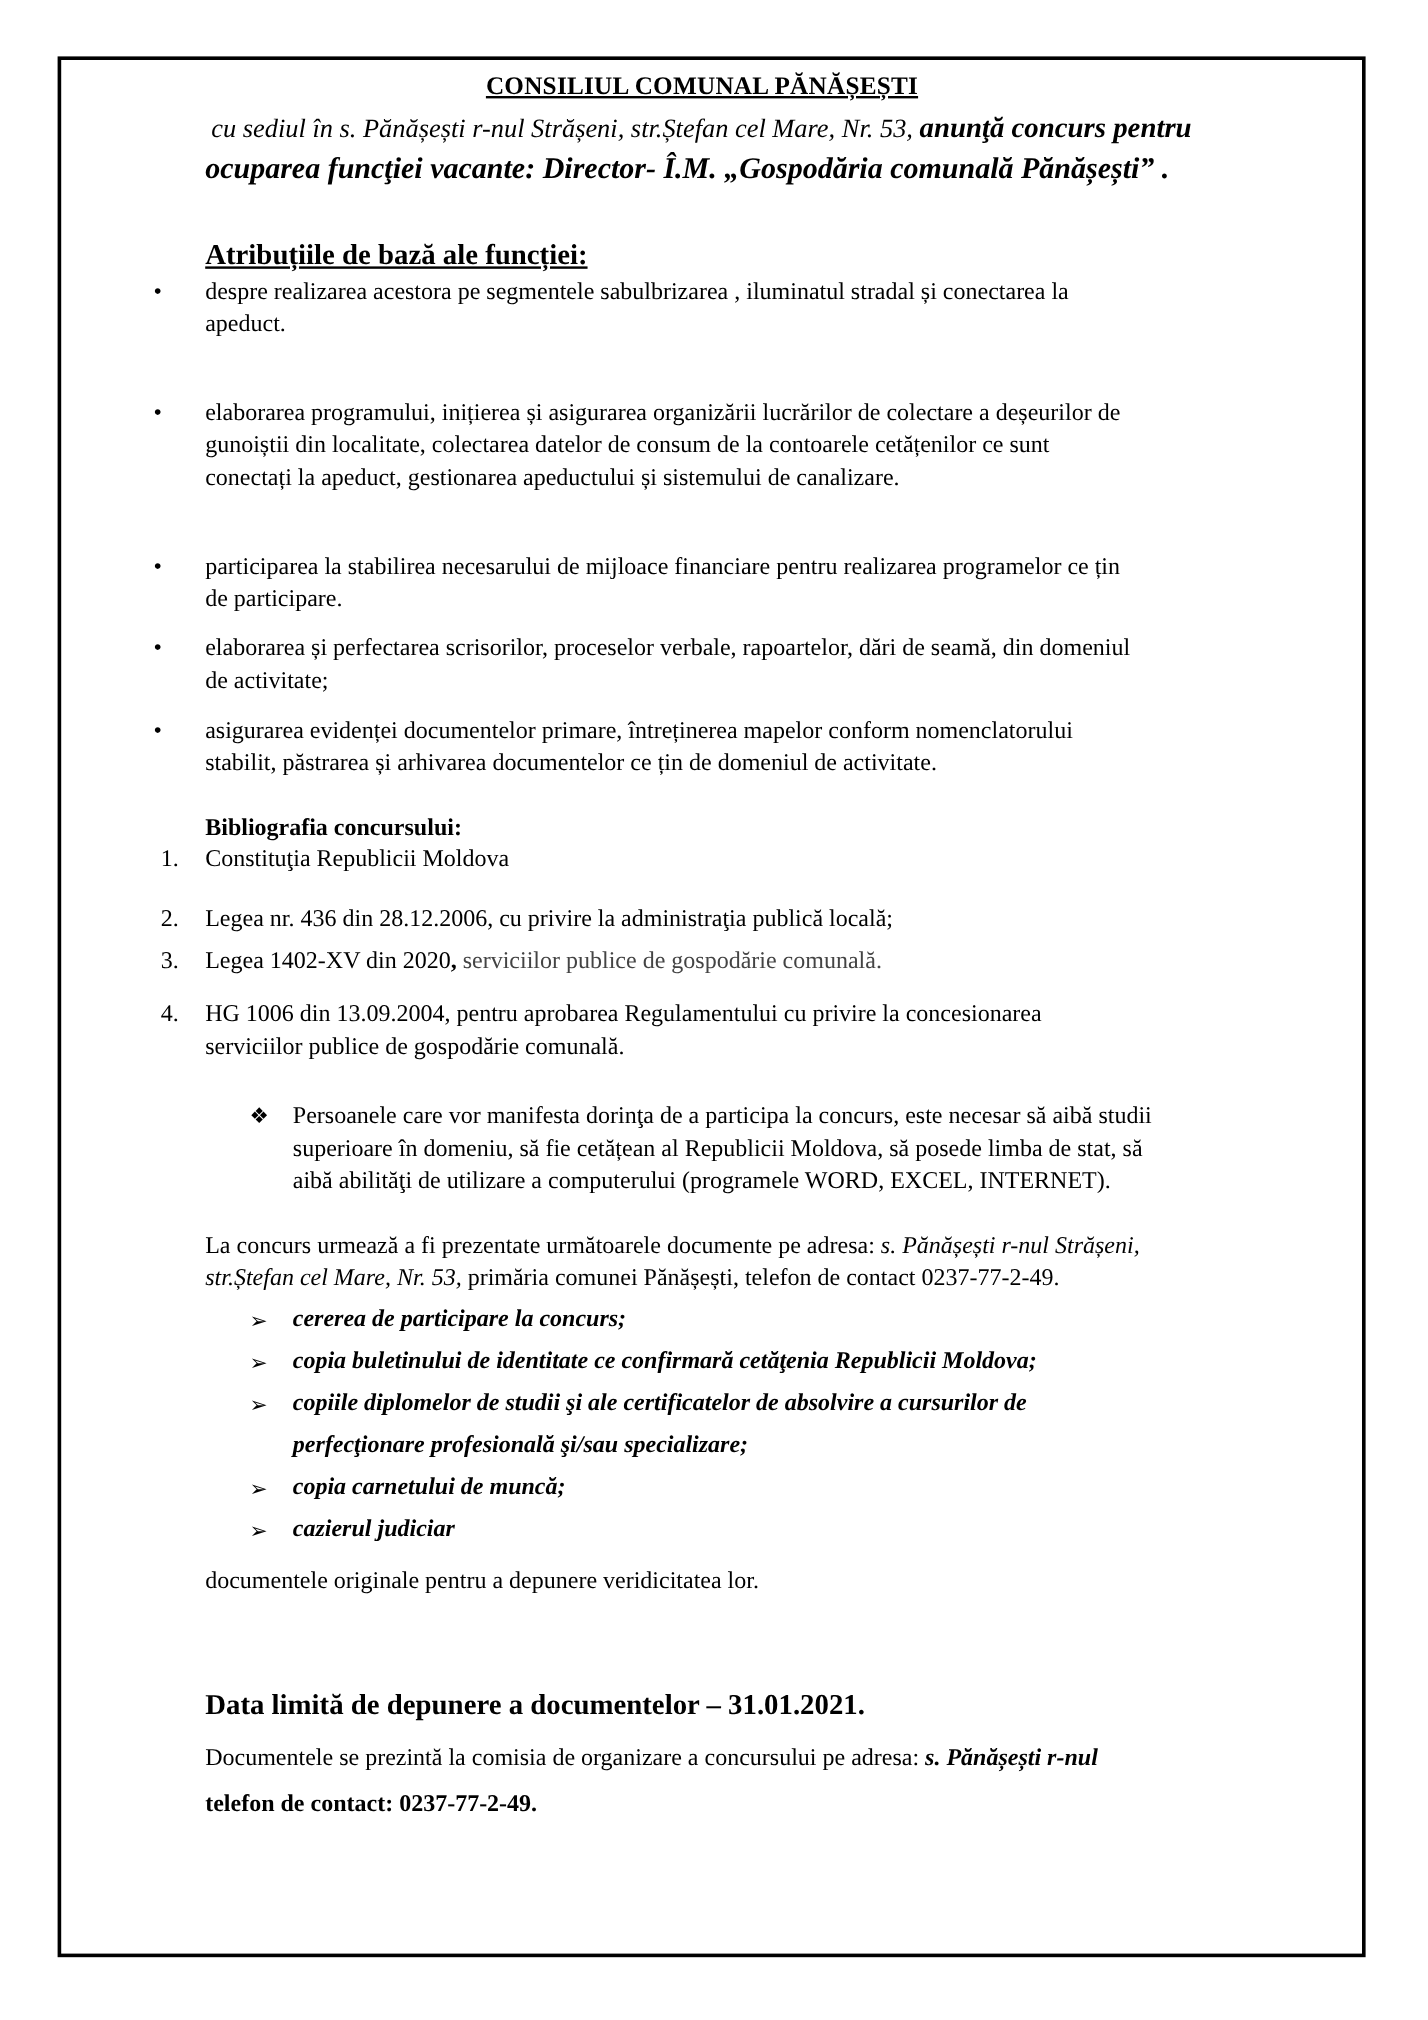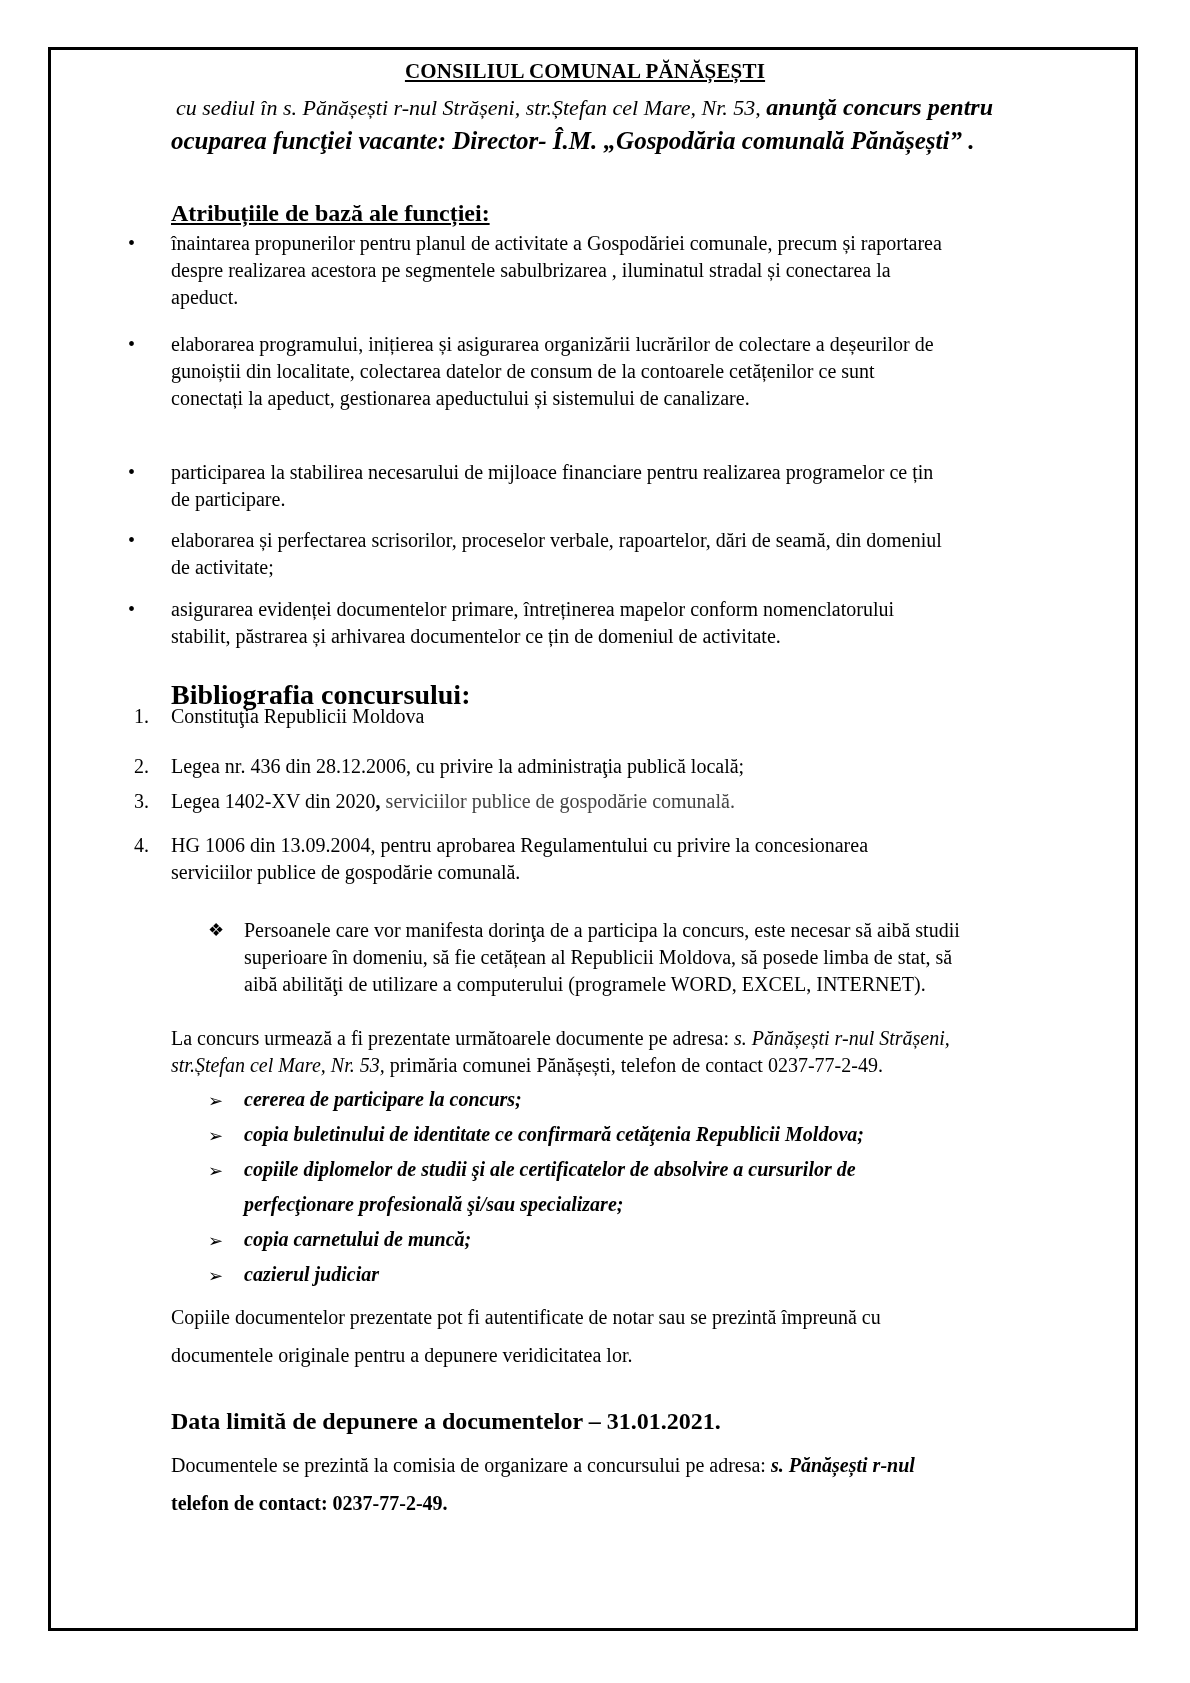--- a/index.html
+++ b/index.html
@@ -10,21 +10,21 @@
     .abs { position: absolute; white-space: nowrap; }
     .title { left: 0; width: 1170px; top: 59px; text-align: center; font-weight: bold;
              font-size: 21px; text-decoration: underline; letter-spacing: 0.2px; }
     .intro1 { left: 176px; top: 94px; font-size: 22px; }
     .intro2 { left: 171px; top: 127px; font-size: 25px; font-weight: bold; font-style: italic; }
     .it { font-style: italic; }
     .bi { font-weight: bold; font-style: italic; }
     .b { font-weight: bold; }
     .h-attr { left: 171px; top: 200px; font-size: 24px; font-weight: bold; text-decoration: underline; }
     .para { font-size: 20px; line-height: 27px; }
-    .sec-head { font-size: 28px; font-weight: bold; }
+    .sec-head { font-size: 20px; font-weight: bold; }
     .gray { color: #444; }
     .diamond { font-size: 18px; }
     .arrow { font-size: 18px; }
     .arrow-text { font-size: 20px; font-weight: bold; font-style: italic; }
     .deadline { left: 171px; top: 1408px; font-size: 24px; font-weight: bold; }
   </style>
 </head>
 <body>
 
 <div class="frame"></div>
@@ -32,21 +32,20 @@
 <div class="abs title">CONSILIUL  COMUNAL PĂNĂȘEȘTI</div>
 <div class="abs intro1">
   <span class="it">cu sediul în s. Pănășești r-nul Strășeni, str.Ștefan cel Mare, Nr. 53, </span><span class="bi" style="font-size:24px">anunţă concurs pentru</span>
 </div>
 <div class="abs intro2">ocuparea funcţiei vacante: Director- Î.M. „Gospodăria comunală  Pănășești” .</div>
 
 <div class="abs h-attr">Atribuțiile de bază ale funcției:</div>
 
 <div class="abs para" style="left:128px; top:230px;">•</div>
 <div class="abs para" style="left:171px; top:230px;">
-  <div>înaintarea propunerilor pentru planul de activitate a Gospodăriei comunale, precum și raportarea</div>
   <div>despre realizarea acestora pe segmentele sabulbrizarea , iluminatul stradal și conectarea la</div>
   <div>apeduct.</div>
 </div>
 
 <div class="abs para" style="left:128px; top:331px;">•</div>
 <div class="abs para" style="left:171px; top:331px;">
   <div>elaborarea programului, inițierea și asigurarea organizării lucrărilor de  colectare  a deșeurilor de</div>
   <div>gunoiștii din localitate, colectarea datelor de consum de la contoarele cetățenilor ce sunt</div>
   <div>conectați la apeduct, gestionarea apeductului și sistemului de canalizare.</div>
 </div>
@@ -110,21 +109,20 @@
 <div class="abs arrow-text" style="left:244px; top:1158px;">copiile diplomelor de studii şi ale certificatelor de absolvire a cursurilor de</div>
 <div class="abs arrow-text" style="left:244px; top:1193px;">perfecţionare profesională şi/sau specializare;</div>
 
 <div class="abs arrow" style="left:208px; top:1230px;">➢</div>
 <div class="abs arrow-text" style="left:244px; top:1228px;">copia carnetului de muncă;</div>
 
 <div class="abs arrow" style="left:208px; top:1265px;">➢</div>
 <div class="abs arrow-text" style="left:244px; top:1263px;">cazierul judiciar</div>
 
 <div class="abs para" style="left:171px; top:1298px; line-height:38px;">
-  <div>Copiile documentelor prezentate pot fi autentificate de notar sau se prezintă împreună cu</div>
   <div>documentele originale pentru a depunere veridicitatea lor.</div>
 </div>
 
 <div class="abs deadline">Data limită de depunere a documentelor – 31.01.2021.</div>
 
 <div class="abs para" style="left:171px; top:1446px; line-height:38px;">
   <div><span>Documentele se prezintă la comisia de organizare a concursului pe adresa:  </span><span class="bi">s. Pănășești r-nul</span></div>
   <div class="b">telefon de contact: 0237-77-2-49.</div>
 </div>
 

